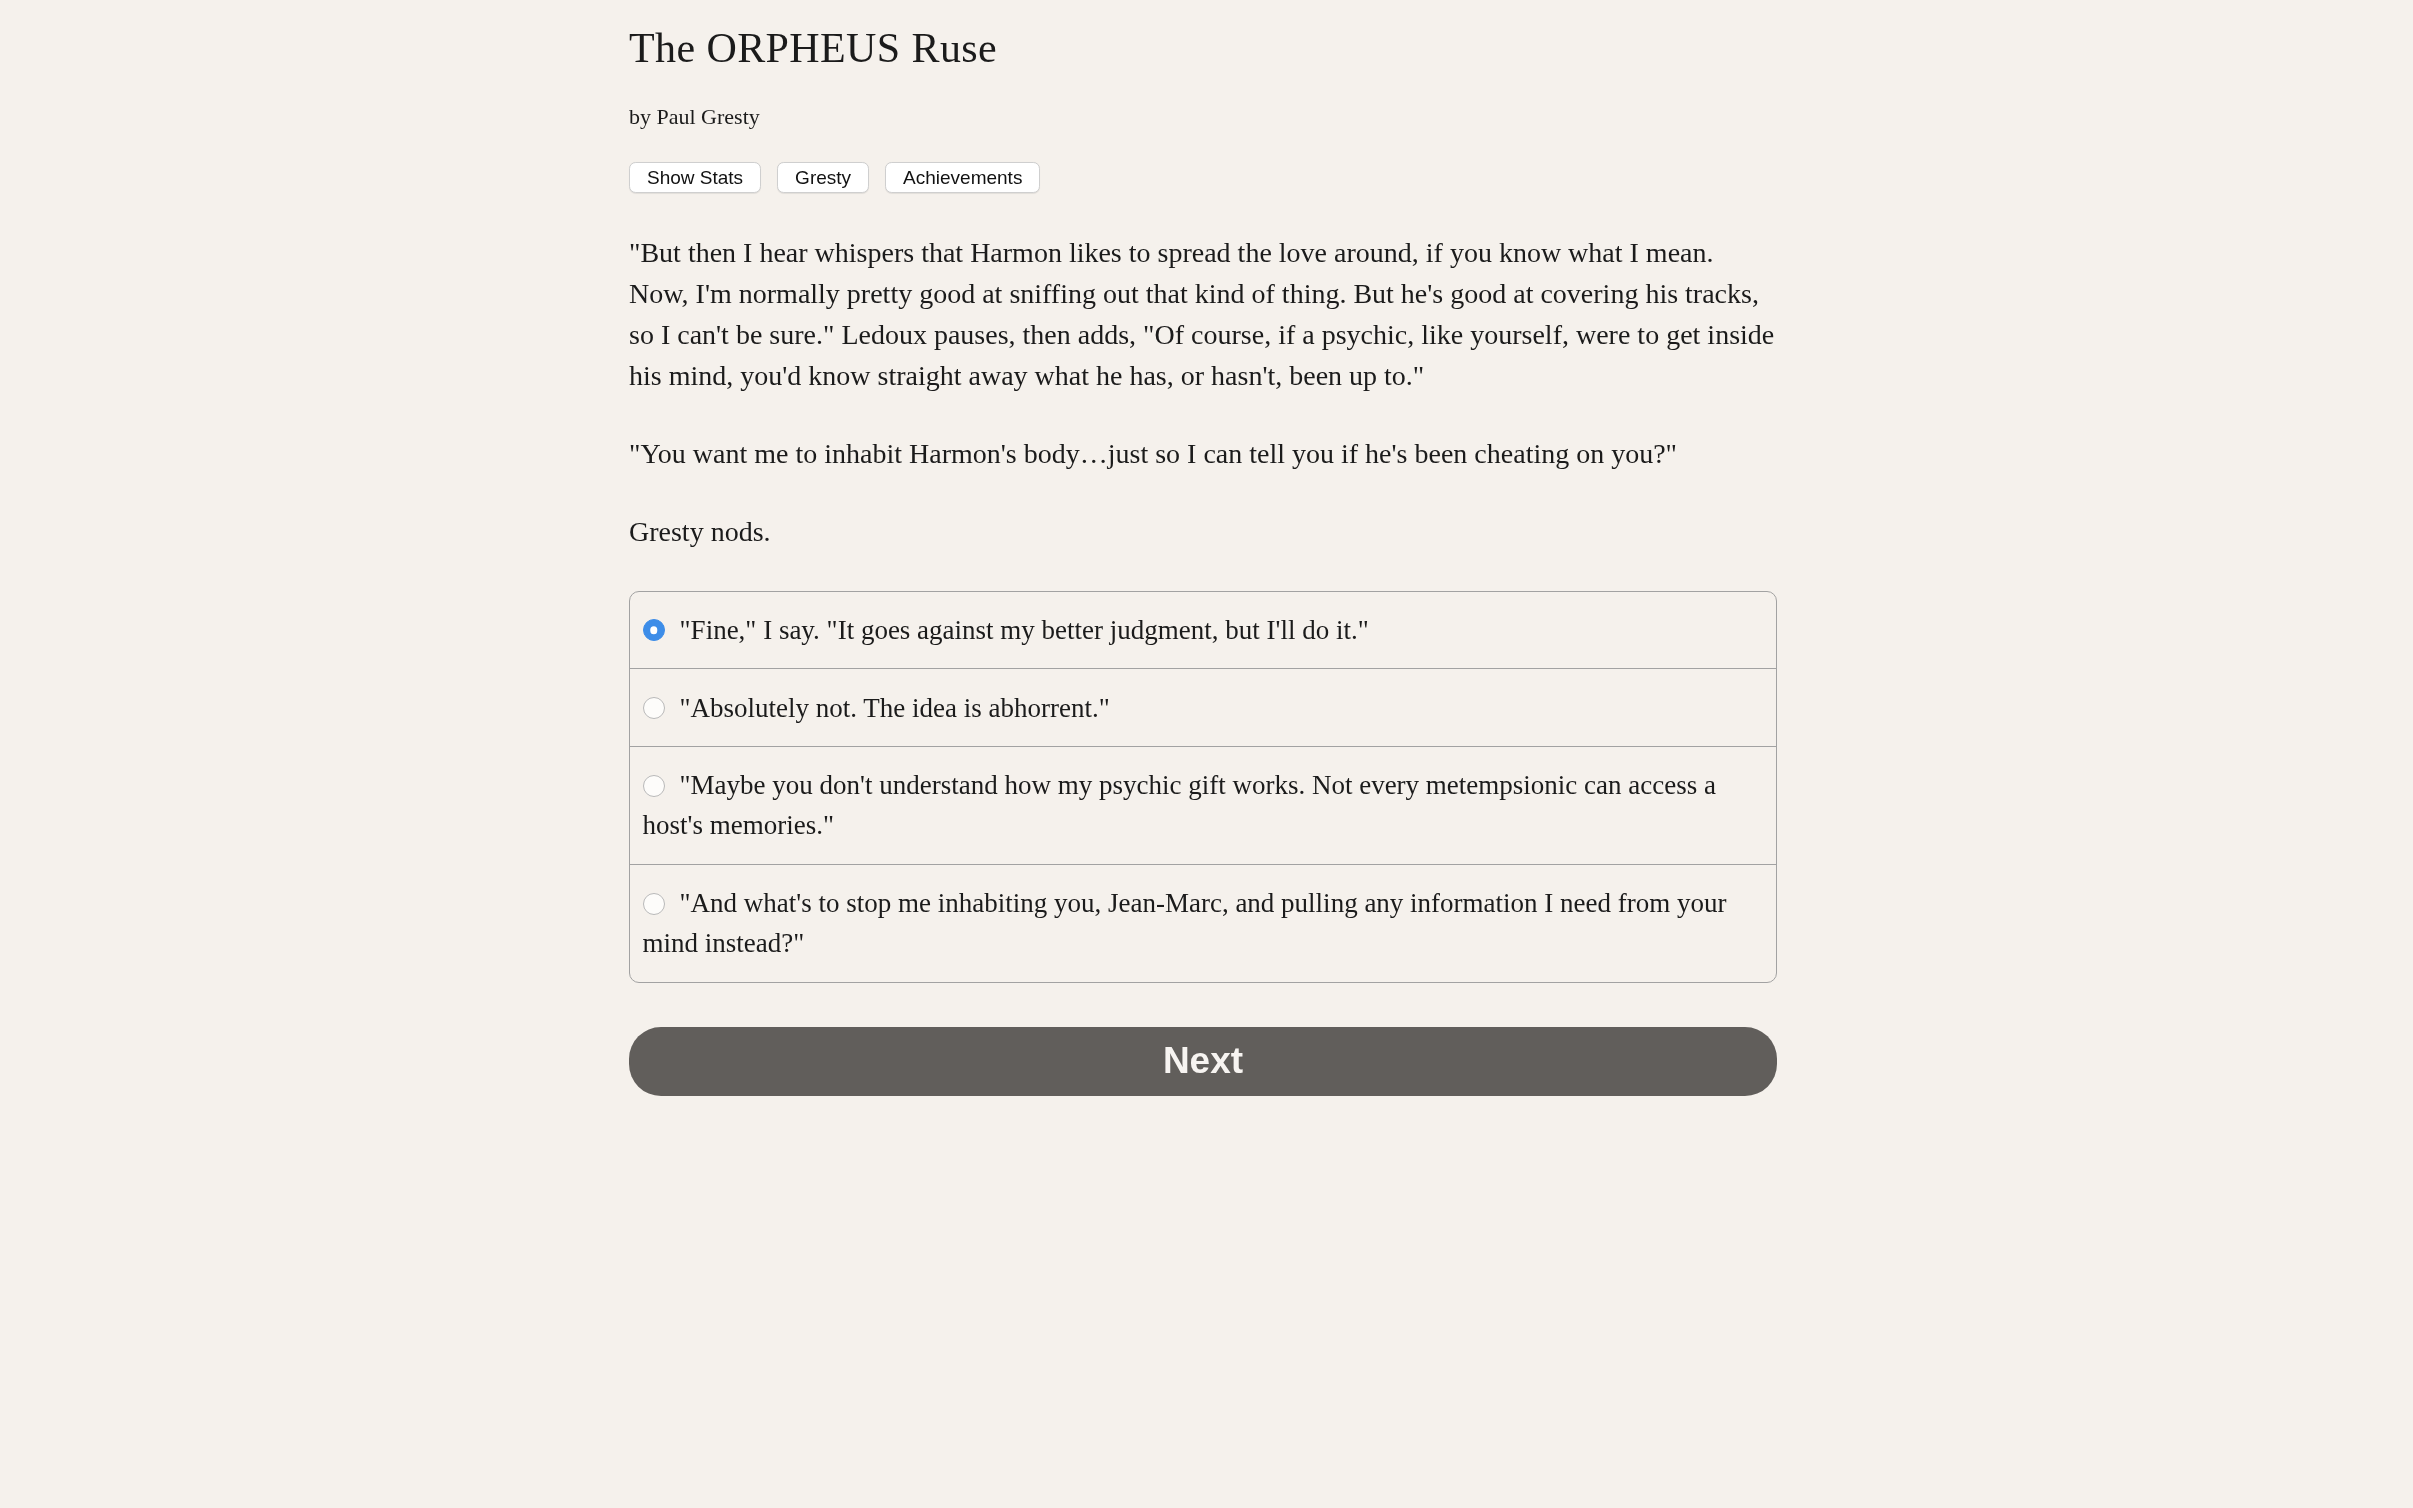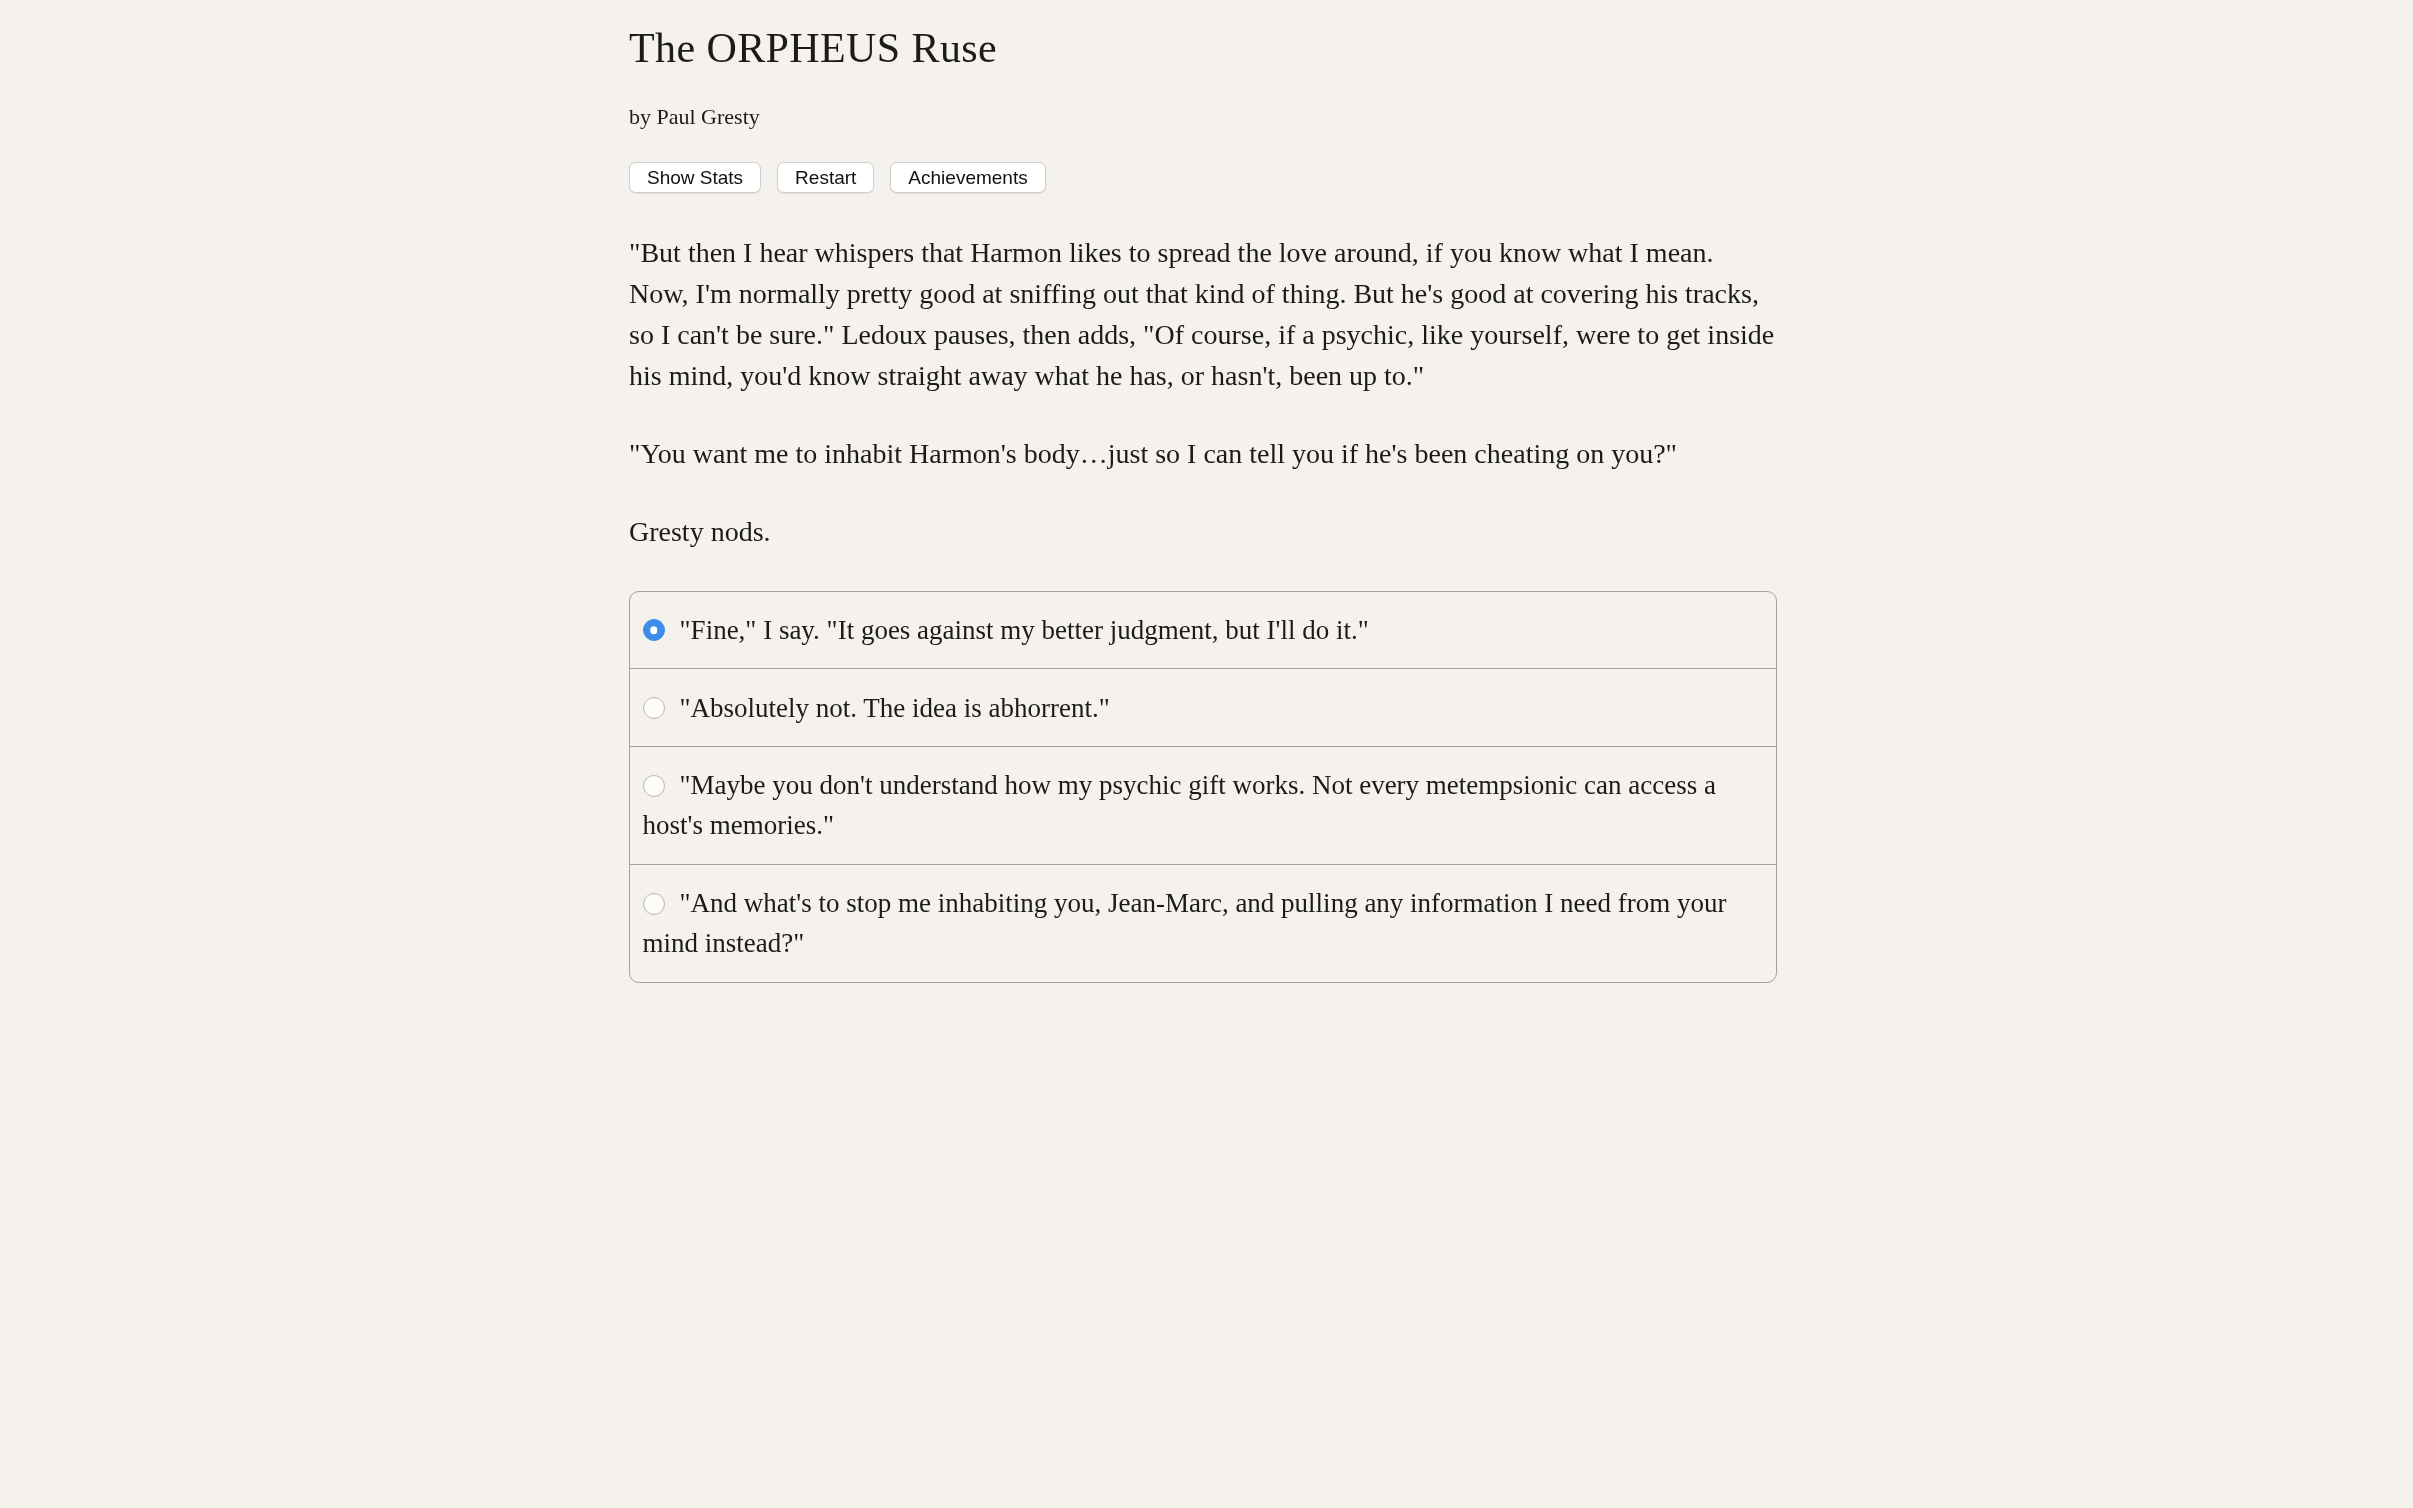--- a/index.html
+++ b/index.html
@@ -125,21 +125,21 @@
 
 <div class="viewport">
   <div class="content">
 
     <h1 class="title">The ORPHEUS Ruse</h1>
 
     <p class="byline">by Paul Gresty</p>
 
     <div class="toolbar">
       <button type="button">Show Stats</button>
-      <button type="button">Restart</button>
+      <button type="button">Gresty</button>
       <button type="button">Achievements</button>
     </div>
 
     <div class="story">
       <p>"But then I hear whispers that Harmon likes to spread the love around, if you know what I mean. Now, I'm normally pretty good at sniffing out that kind of thing. But he's good at covering his tracks, so I can't be sure." Ledoux pauses, then adds, "Of course, if a psychic, like yourself, were to get inside his mind, you'd know straight away what he has, or hasn't, been up to."</p>
       <p>"You want me to inhabit Harmon's body…just so I can tell you if he's been cheating on you?"</p>
       <p>Gresty nods.</p>
     </div>
 
     <div class="choices" role="radiogroup">
@@ -150,16 +150,17 @@
         <span class="radio" role="radio" aria-checked="false"></span><span>"Absolutely not. The idea is abhorrent."</span>
       </label>
       <label class="choice-row">
         <span class="radio" role="radio" aria-checked="false"></span><span>"Maybe you don't understand how my psychic gift works. Not every metempsionic can access a host's memories."</span>
       </label>
       <label class="choice-row">
         <span class="radio" role="radio" aria-checked="false"></span><span>"And what's to stop me inhabiting you, Jean-Marc, and pulling any information I need from your mind instead?"</span>
       </label>
     </div>
 
+    <button type="button" class="next-btn">Next</button>
 
   </div>
 </div>
 
 
 </body></html>

